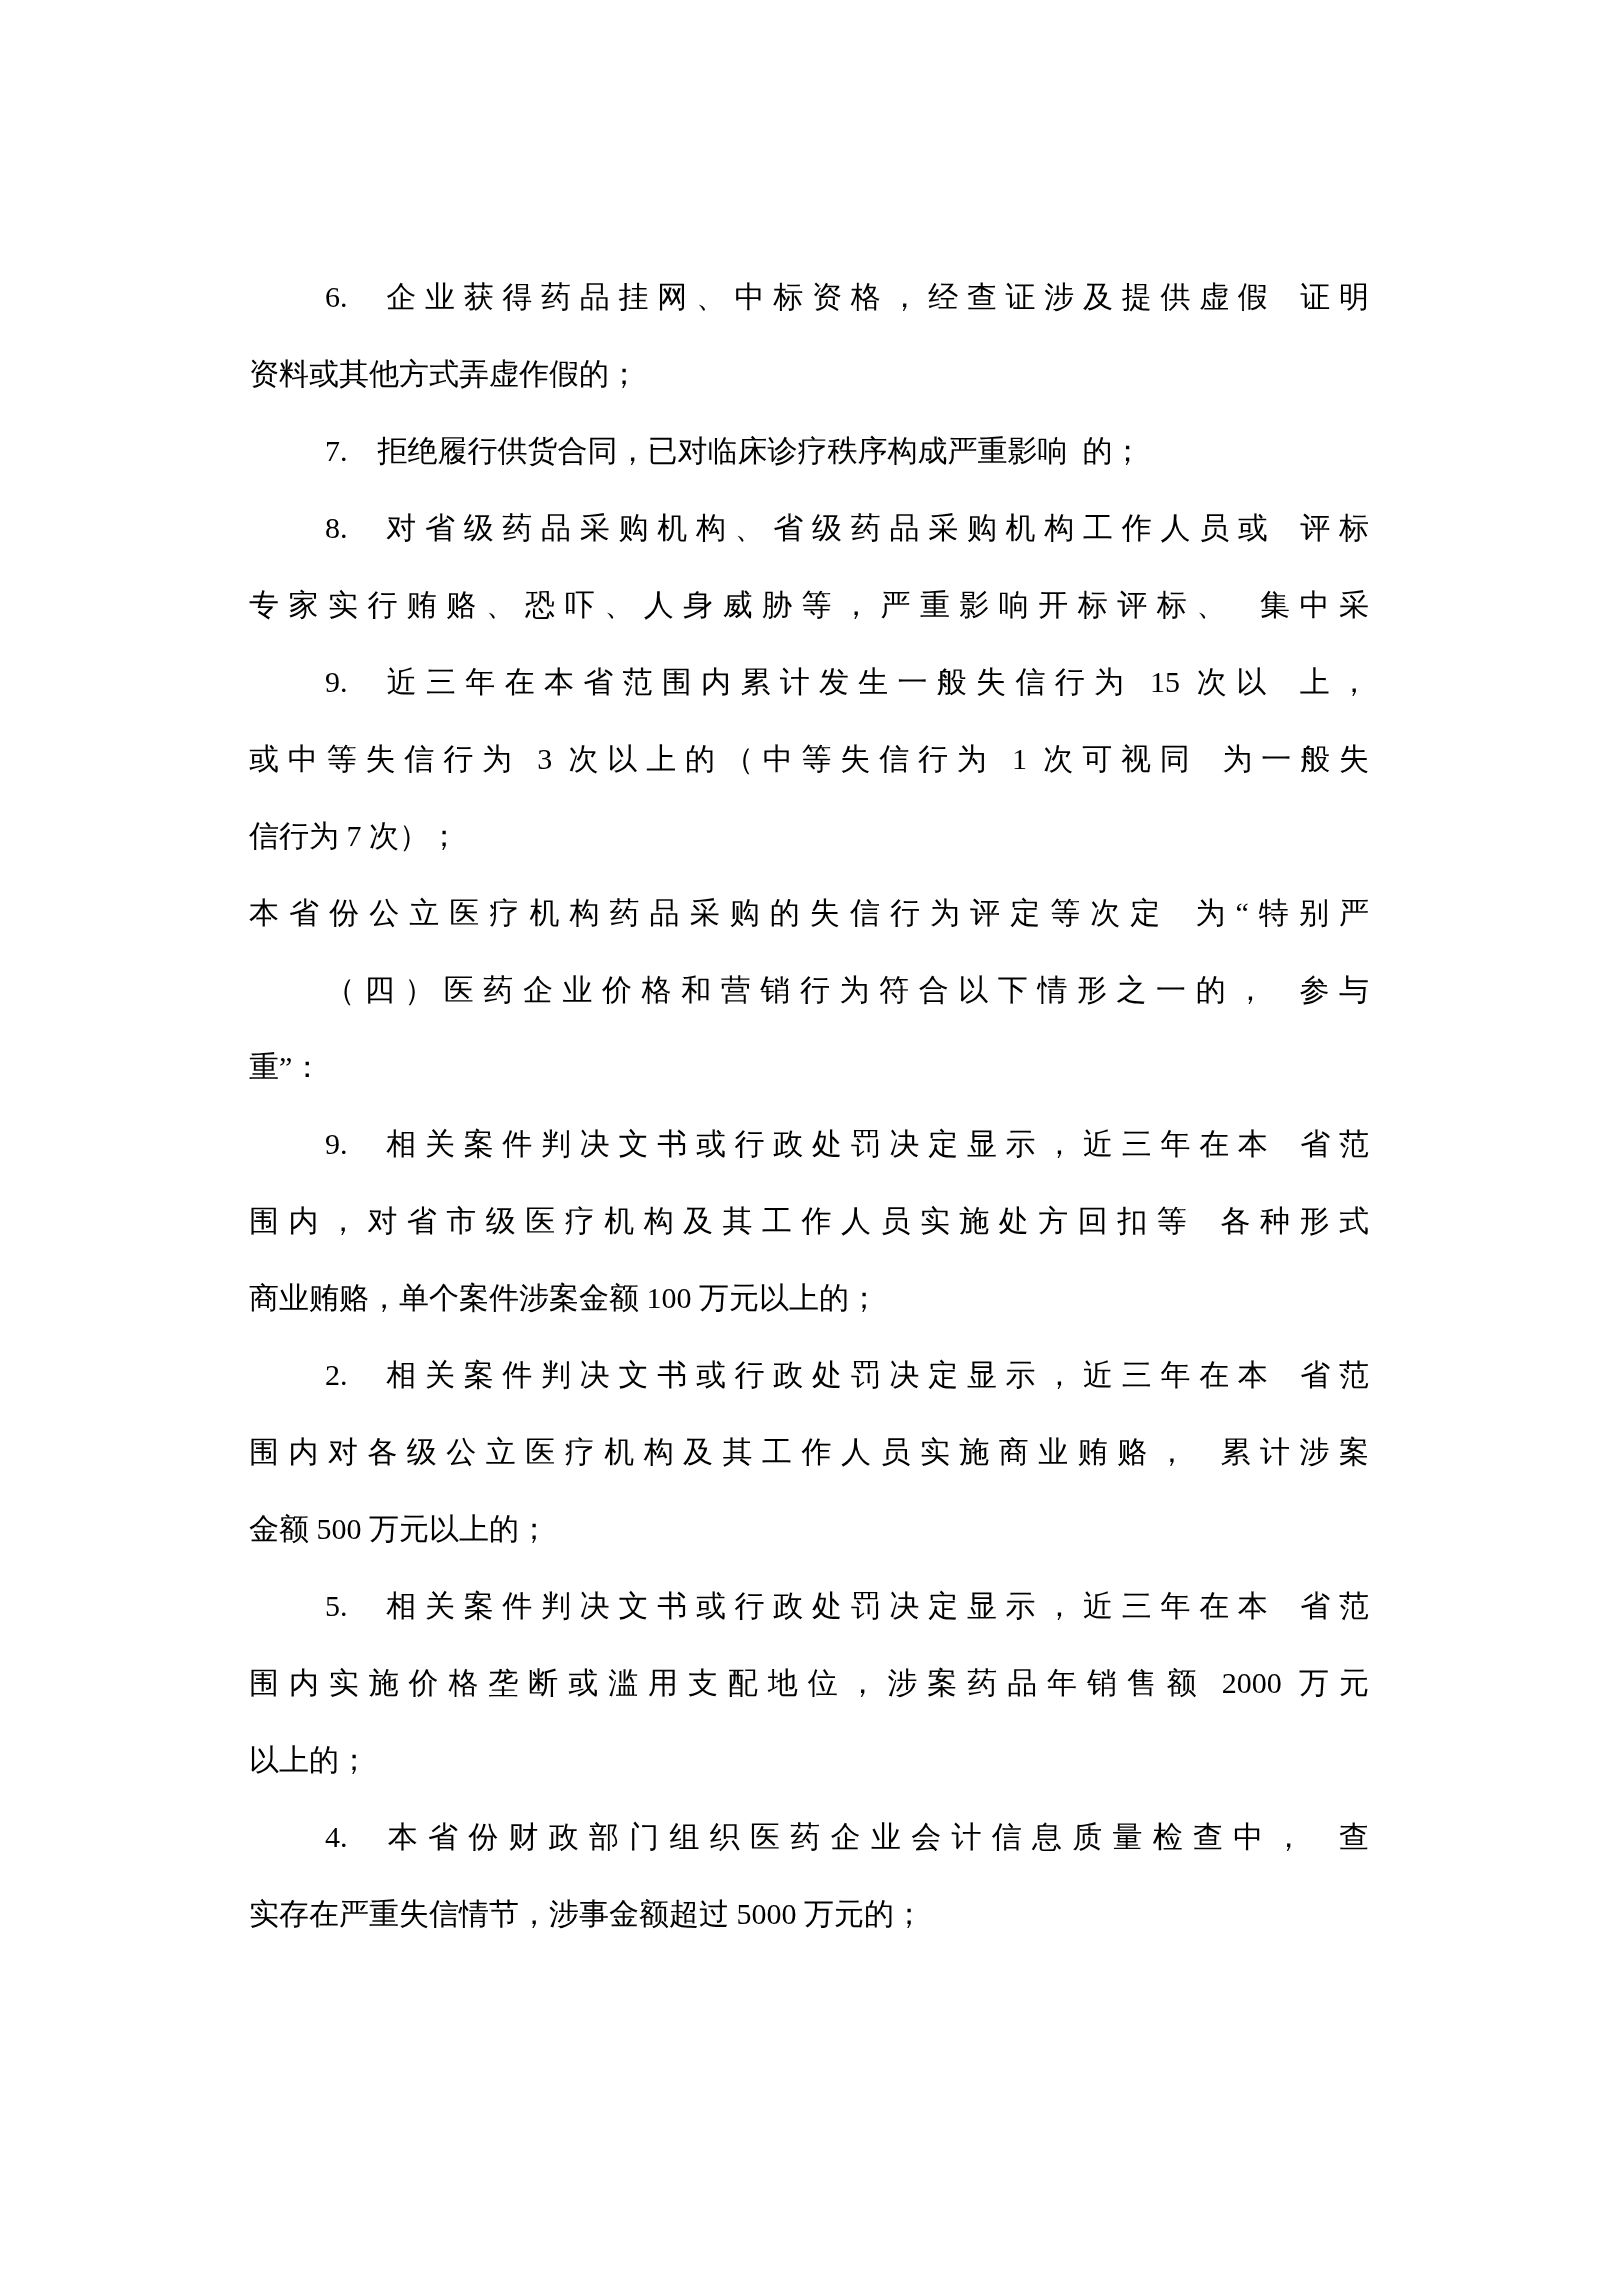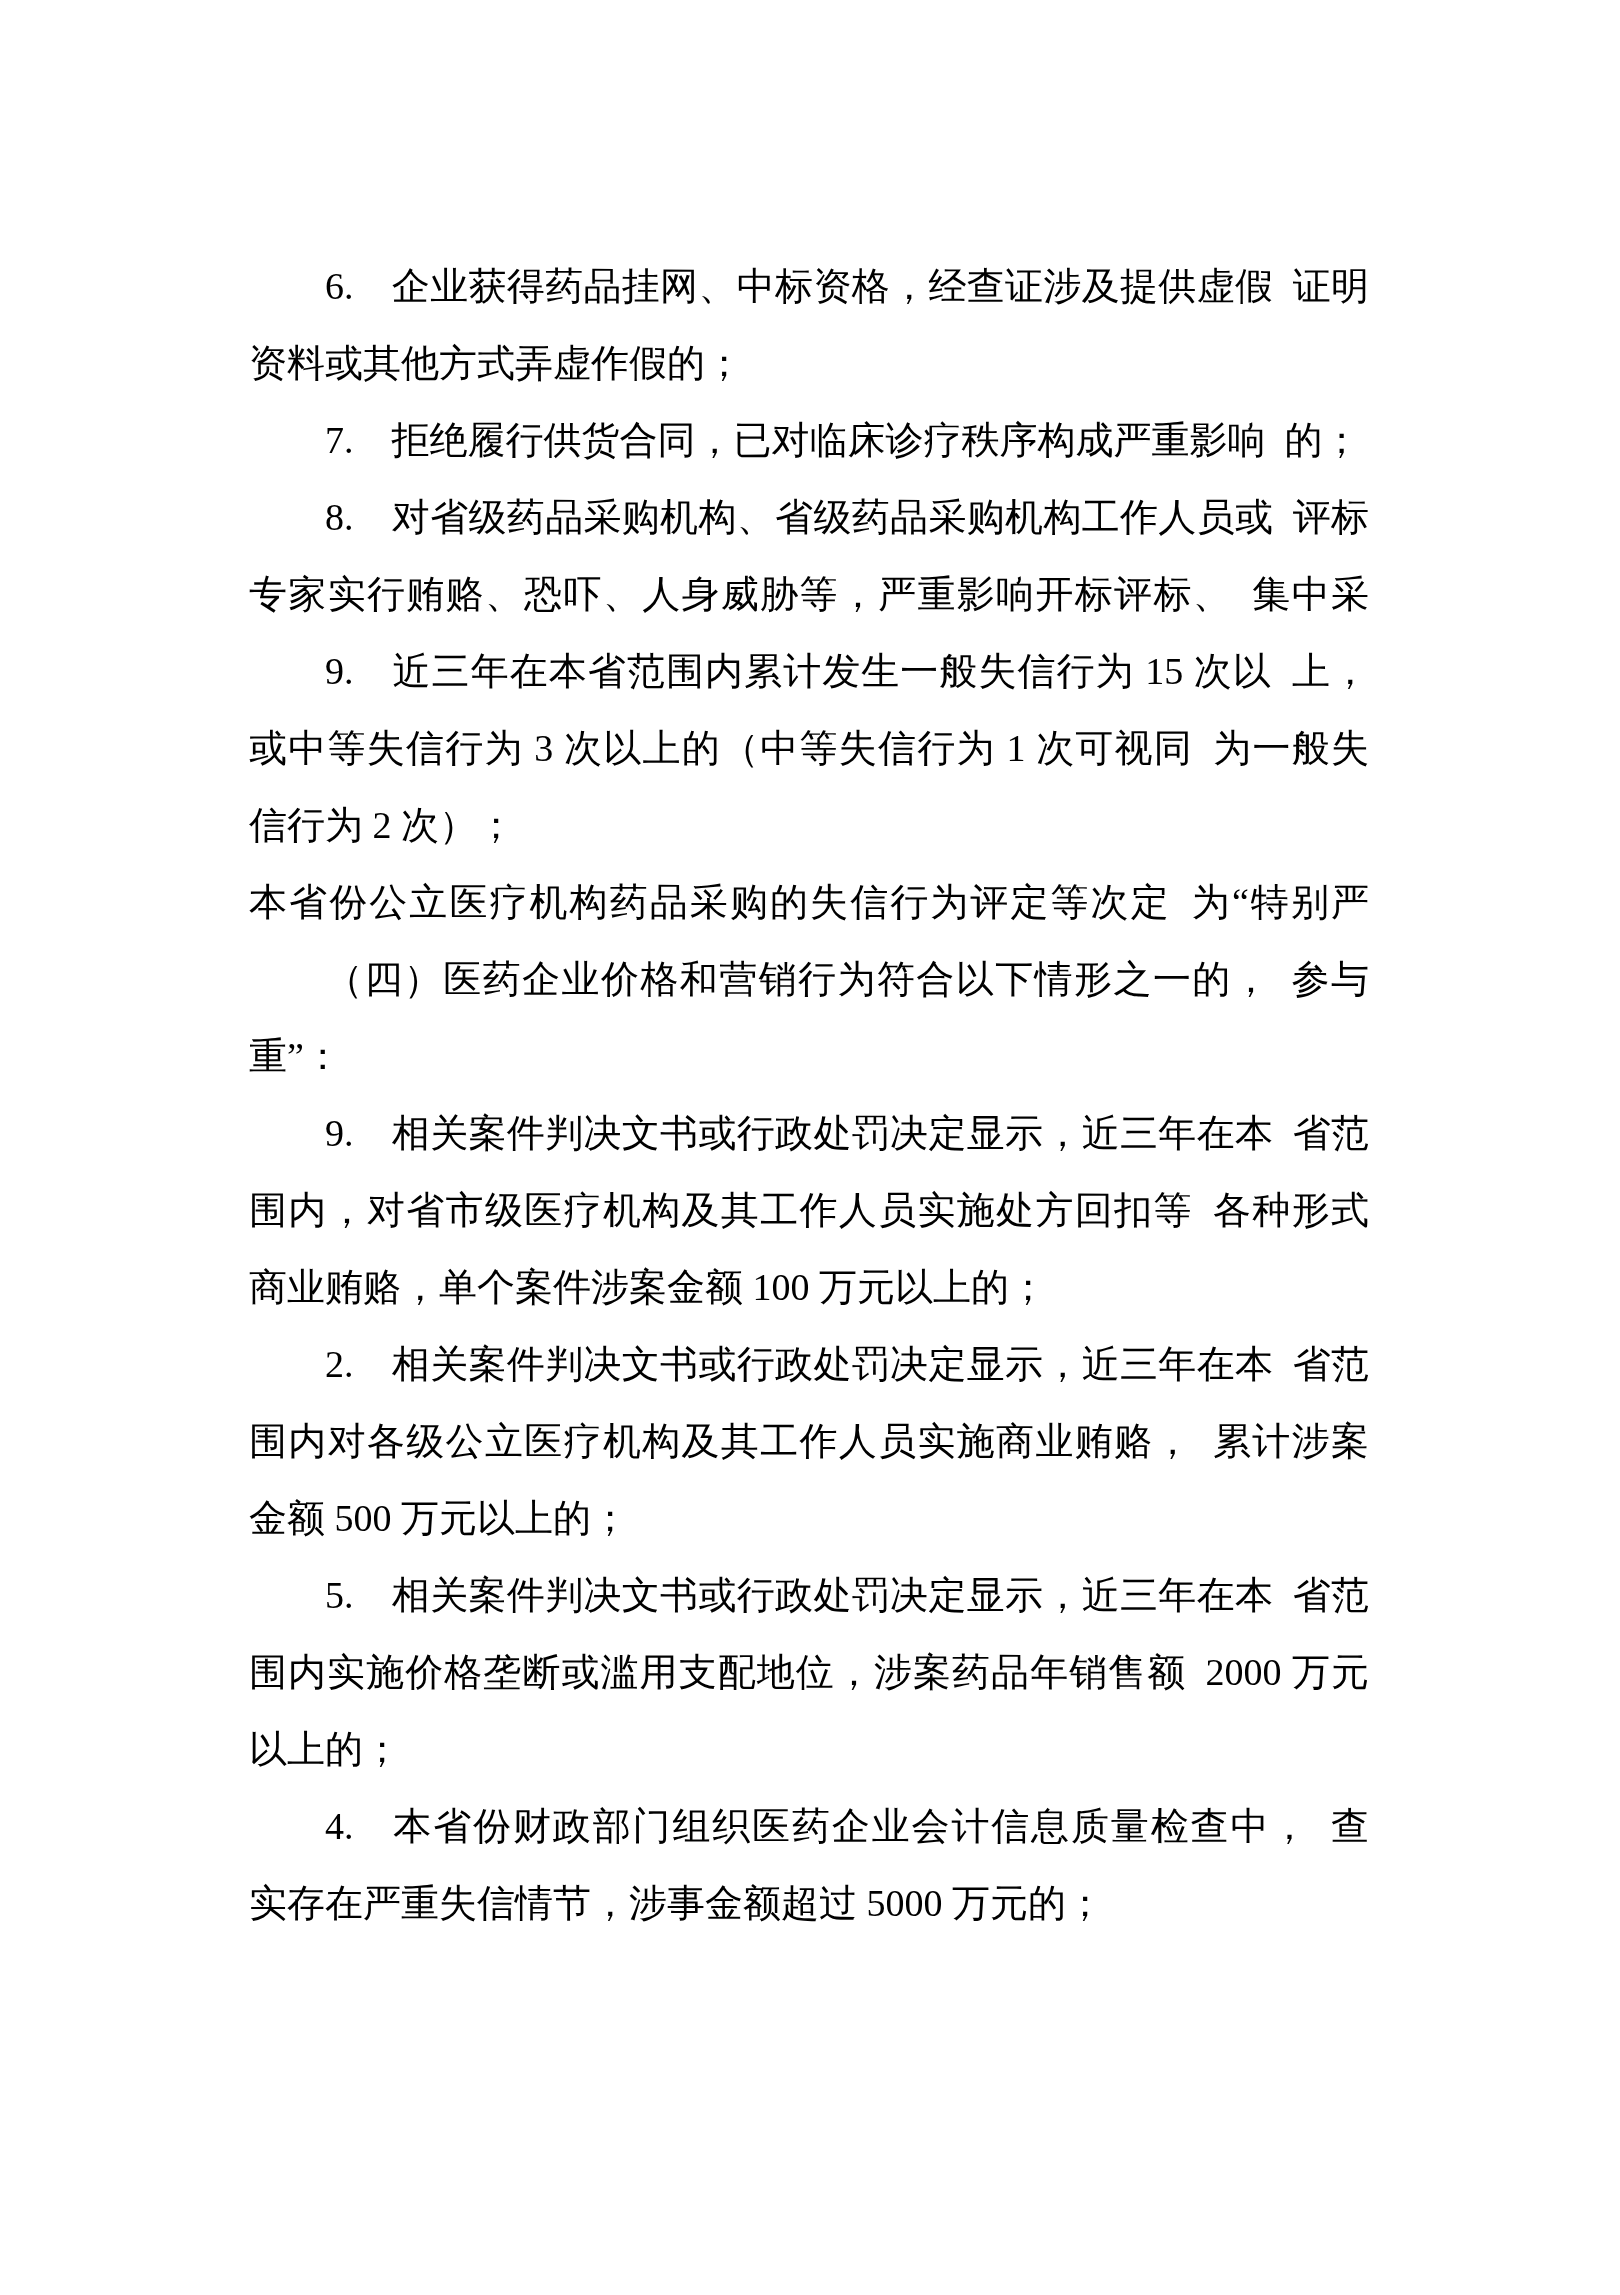--- a/index.html
+++ b/index.html
@@ -10,24 +10,24 @@
   .page {
     position: relative;
     width: 1620px;
     height: 2295px;
     background: #ffffff;
     overflow: hidden;
   }
   .doc-body {
     position: absolute;
     left: 249px;
-    top: 248px;
+    top: 258px;
     width: 1120px;
     font-family: "Liberation Serif", "DejaVu Serif", serif;
-    font-size: 38px;
+    font-size: 30px;
     color: #000000;
     letter-spacing: 0;
   }
   .paragraph {
     margin: 0;
     padding: 0;
   }
   .line {
     line-height: 77px;
     height: 77px;
@@ -55,21 +55,21 @@
       <div class="paragraph">
         <div class="line indent last">7. 拒绝履行供货合同，已对临床诊疗秩序构成严重影响 的；</div>
       </div>
       <div class="paragraph">
         <div class="line indent">8. 对省级药品采购机构、省级药品采购机构工作人员或 评标</div>
         <div class="line">专家实行贿赂、恐吓、人身威胁等，严重影响开标评标、 集中采</div>
       </div>
       <div class="paragraph">
         <div class="line indent">9. 近三年在本省范围内累计发生一般失信行为 15 次以 上，</div>
         <div class="line">或中等失信行为 3 次以上的（中等失信行为 1 次可视同 为一般失</div>
-        <div class="line last">信行为 2 次）；</div>
+        <div class="line last">信行为 7 次）；</div>
       </div>
       <div class="paragraph">
         <div class="line">本省份公立医疗机构药品采购的失信行为评定等次定 为“特别严</div>
         <div class="line indent">（四）医药企业价格和营销行为符合以下情形之一的， 参与</div>
         <div class="line last">重”：</div>
       </div>
       <div class="paragraph">
         <div class="line indent">9. 相关案件判决文书或行政处罚决定显示，近三年在本 省范</div>
         <div class="line">围内，对省市级医疗机构及其工作人员实施处方回扣等 各种形式</div>
         <div class="line last">商业贿赂，单个案件涉案金额 100 万元以上的；</div>

